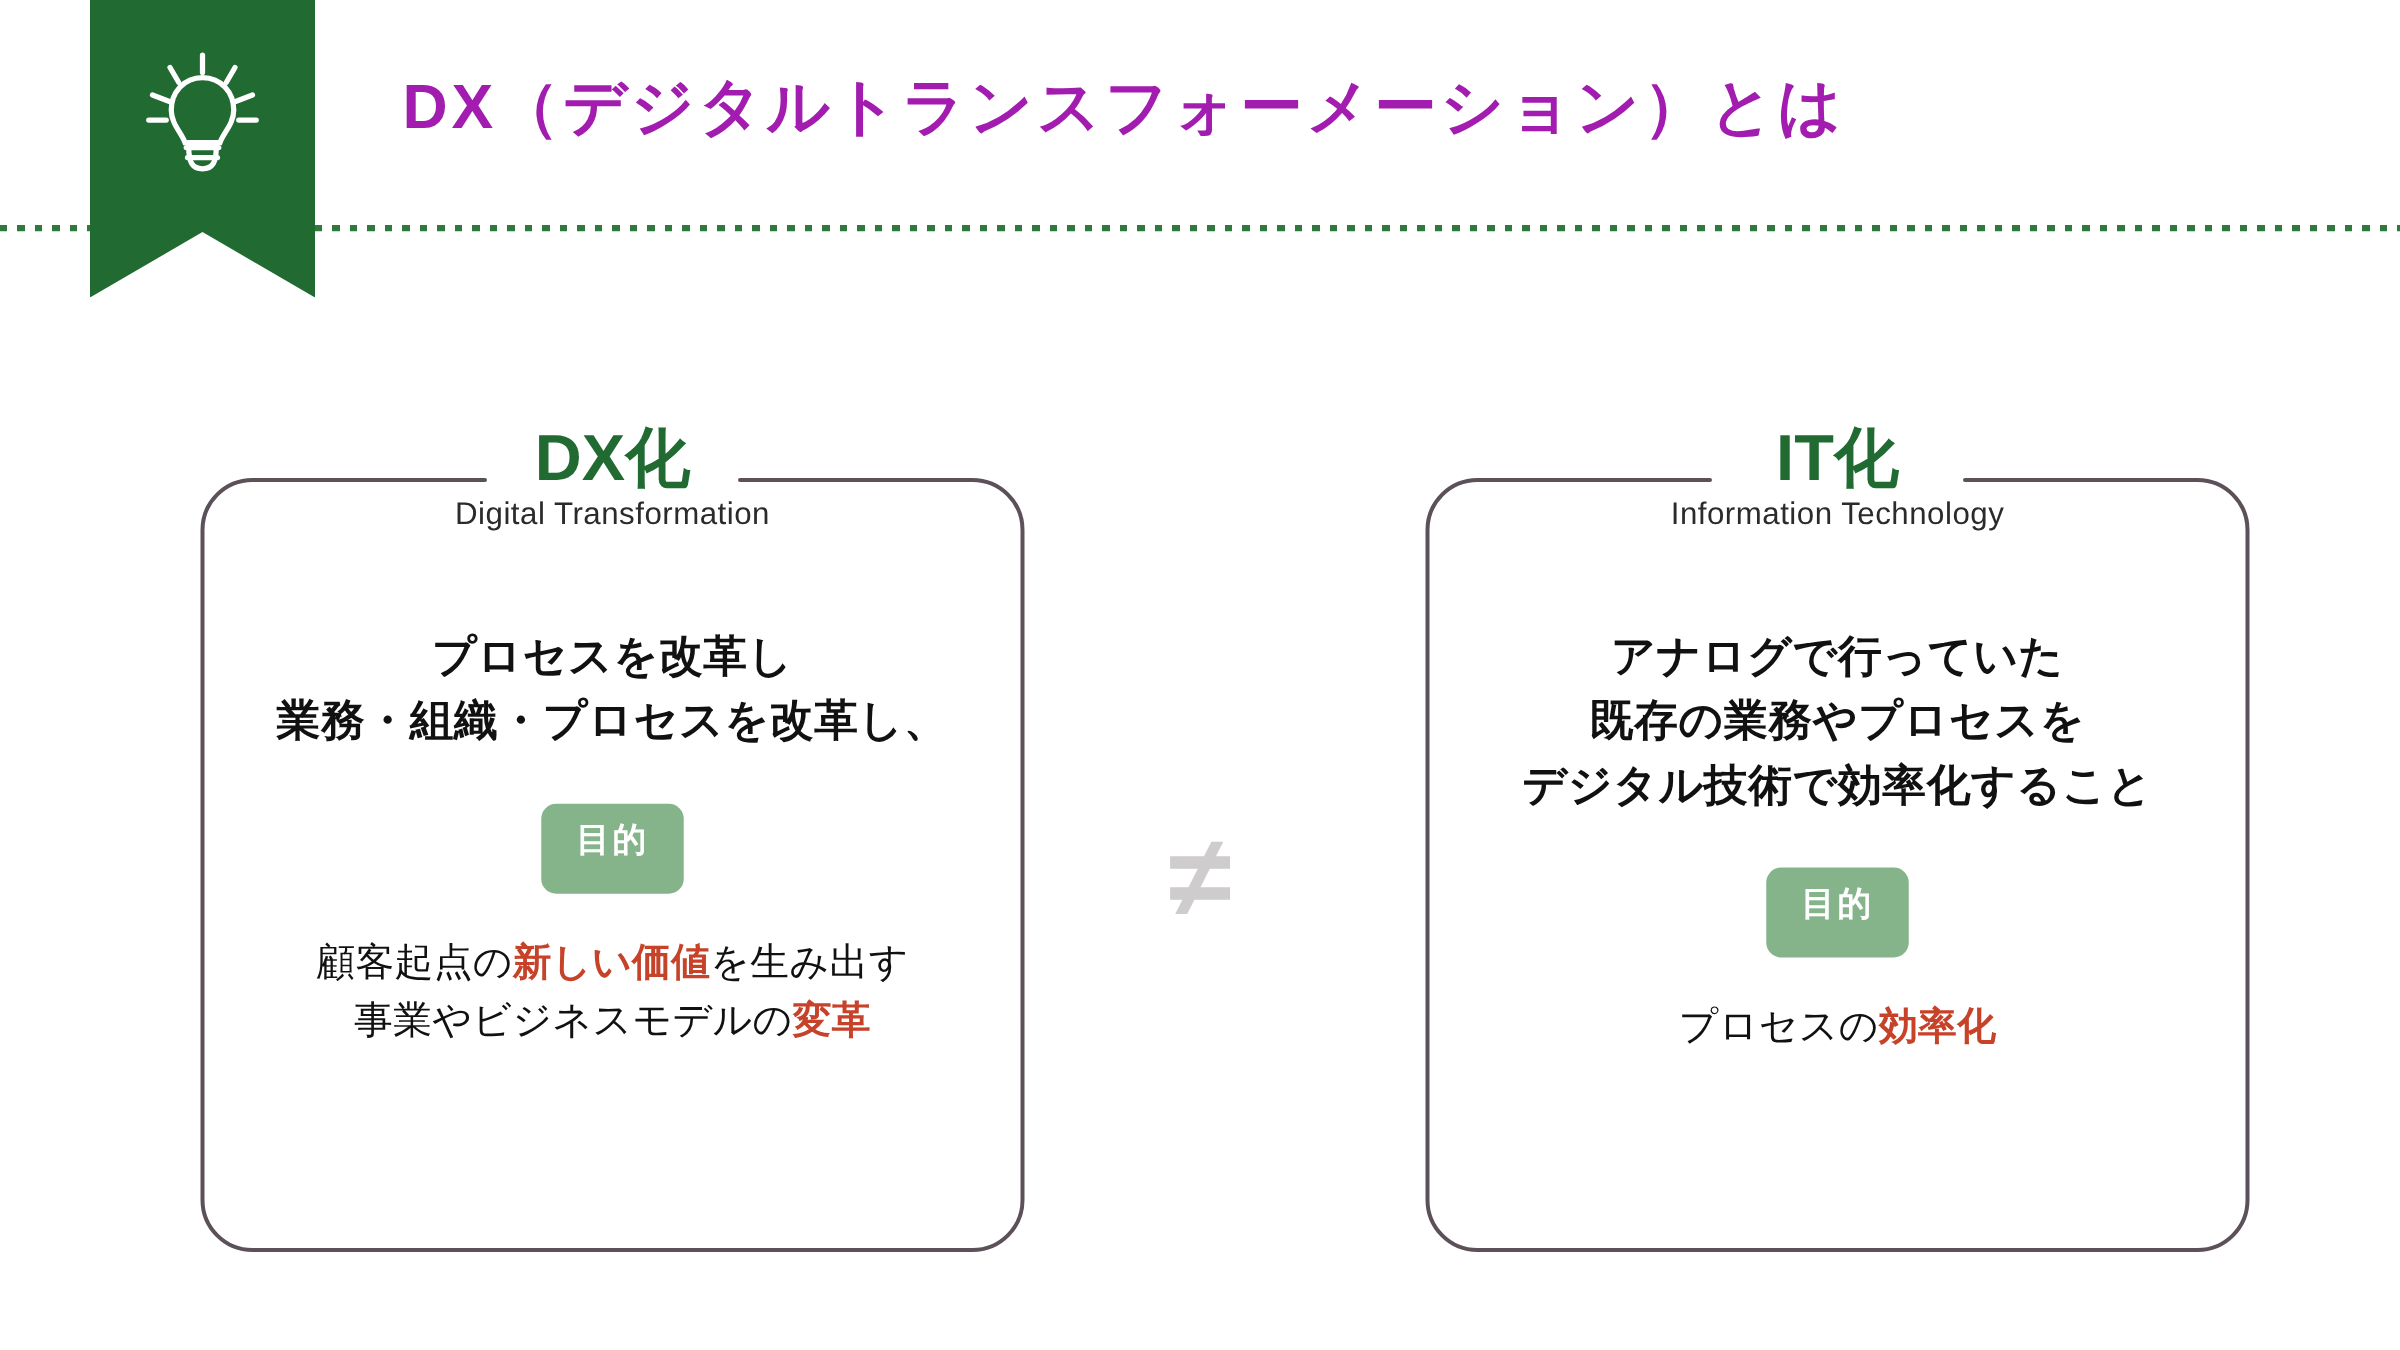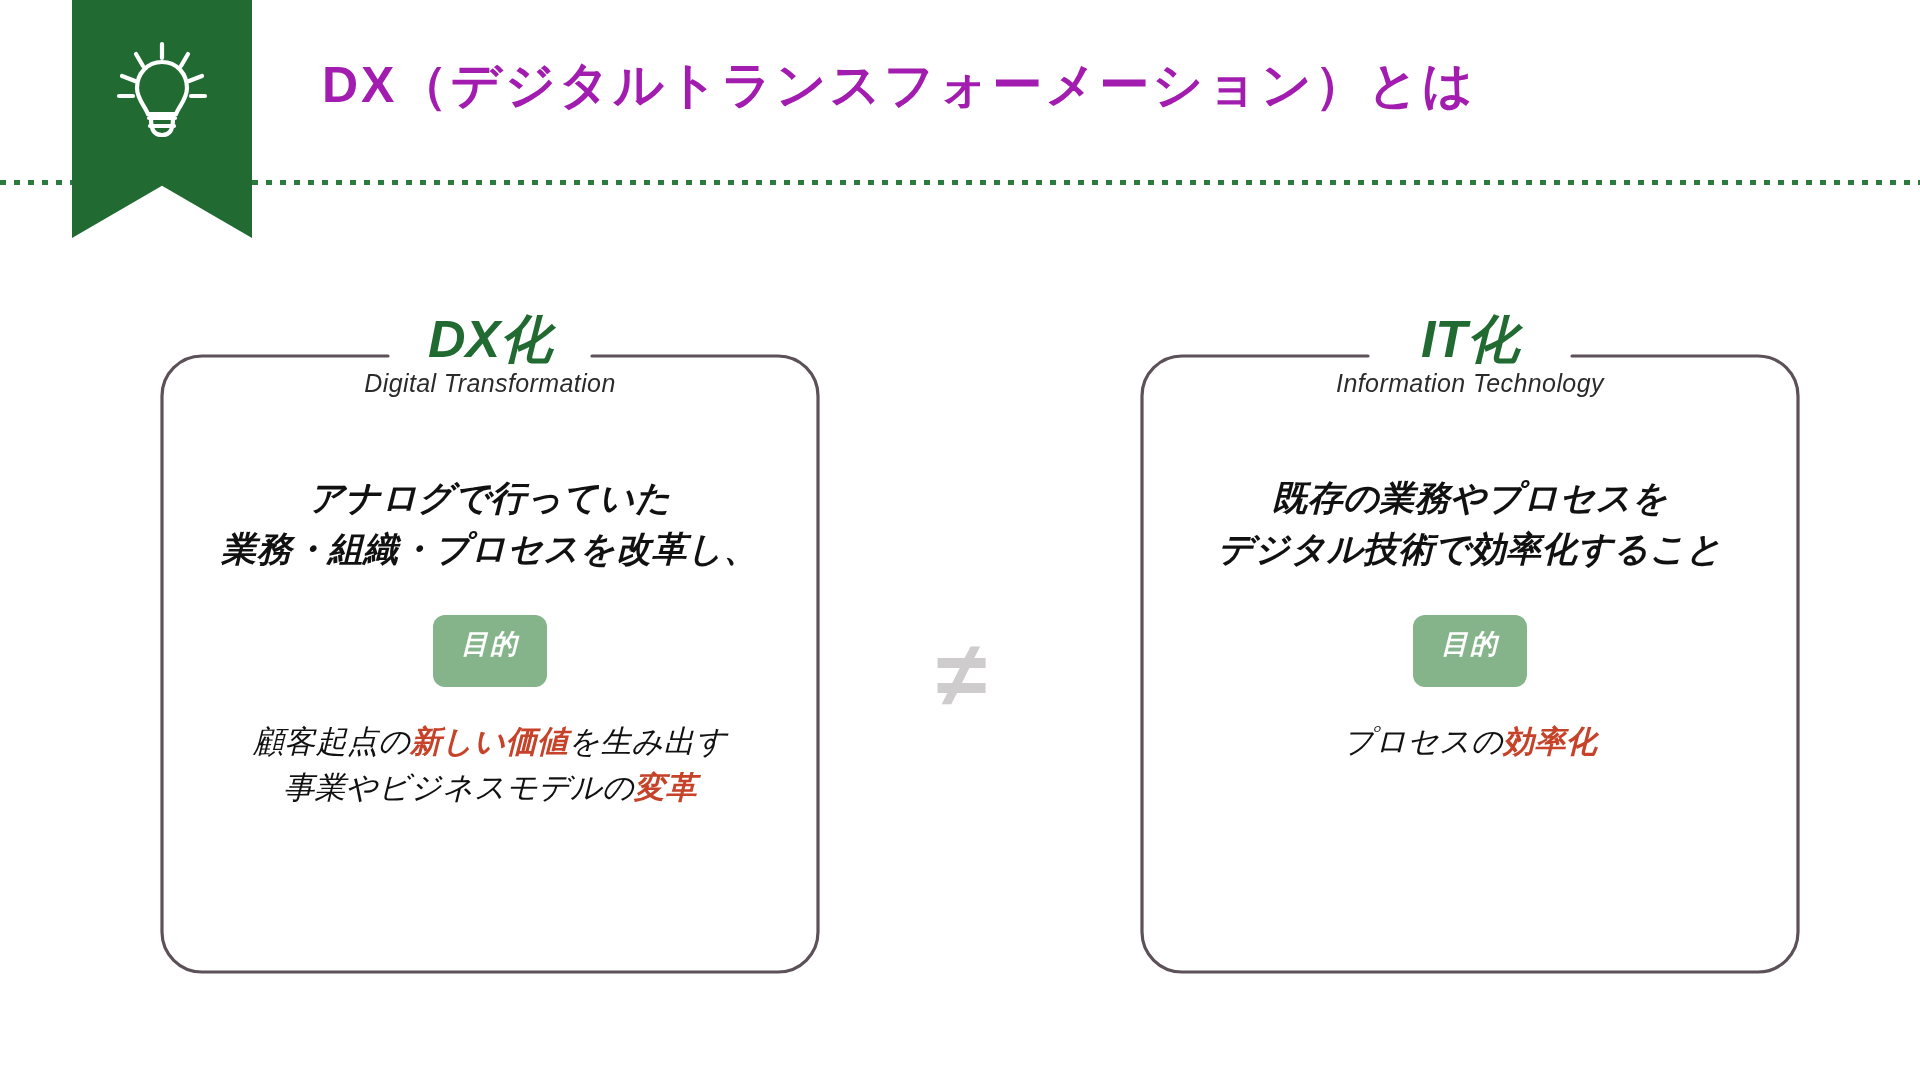--- a/index.html
+++ b/index.html
@@ -68,24 +68,23 @@
     letter-spacing: 3px;
     white-space: nowrap;
     z-index: 2;
     margin-left: 40px;
   }
 
   
   #compare {
     position: absolute;
     left: 0;
-    top: 324px;
+    top: 352px;
     width: 1764px;
     height: 680px;
-    font-style: italic;
   }
 
   .card {
     position: absolute;
     top: 30px;
     width: 660px;
     height: 620px;
   }
   #card-dx  { left: 160px; }
   #card-it  { left: 1140px; }
@@ -216,21 +215,21 @@
       </svg>
     </div>
 
     <div class="card-heading">
       <div class="card-title">DX化</div>
       <div class="card-subtitle">Digital Transformation</div>
     </div>
 
     <div class="card-body">
       <div class="card-statement">
-        <div>アナログで行っていた</div>
+        <div>プロセスを改革し</div>
         <div>業務・組織・プロセスを改革し、</div>
       </div>
 
       <div class="purpose-badge">目的</div>
 
       <div class="card-purpose-text">
         <div><span>顧客起点の</span><span class="hl">新しい価値</span><span>を生み出す</span></div>
         <div><span>事業やビジネスモデルの</span><span class="hl">変革</span></div>
       </div>
     </div>
@@ -246,20 +245,21 @@
       </svg>
     </div>
 
     <div class="card-heading">
       <div class="card-title">IT化</div>
       <div class="card-subtitle">Information Technology</div>
     </div>
 
     <div class="card-body">
       <div class="card-statement">
+        <div>アナログで行っていた</div>
         <div>既存の業務やプロセスを</div>
         <div>デジタル技術で効率化すること</div>
       </div>
 
       <div class="purpose-badge">目的</div>
 
       <div class="card-purpose-text">
         <div><span>プロセスの</span><span class="hl">効率化</span></div>
       </div>
     </div>

